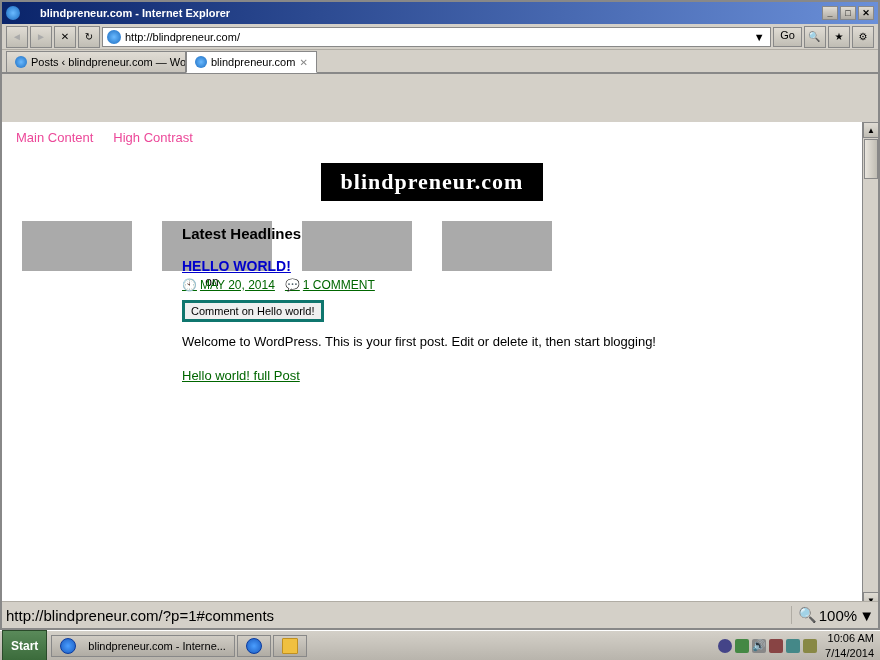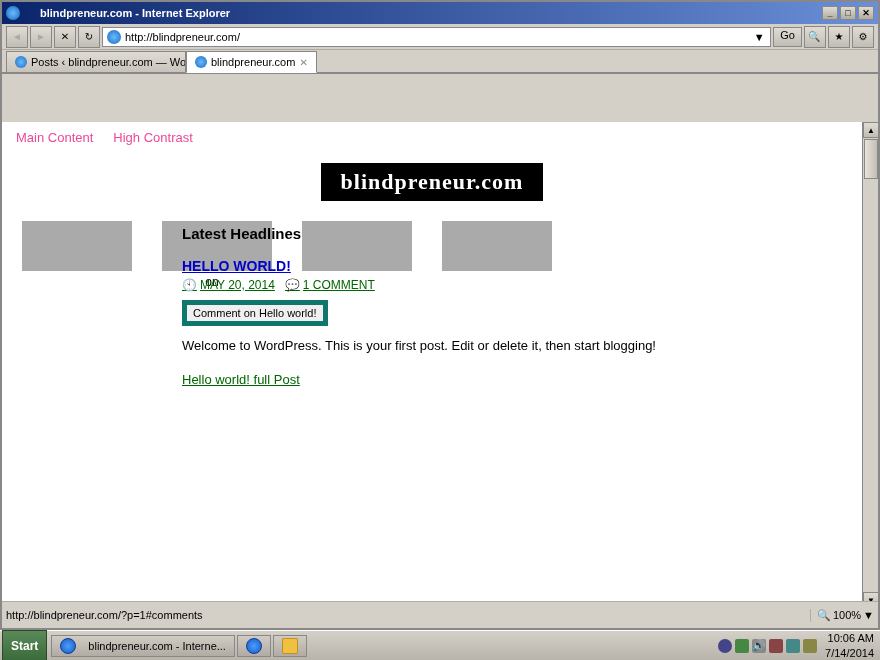--- a/index.html
+++ b/index.html
@@ -299,21 +299,21 @@
       position: absolute;
       bottom: 0;
       left: 0;
       right: 0;
       height: 20px;
       background: #d4d0c8;
       border-top: 1px solid #b0aca4;
       display: flex;
       align-items: center;
       padding: 13px 4px;
-      font-size: 11px;
+      font-size: 15px;
     }
     .status-url { flex: 1; }
     .status-zoom {
       display: flex;
       align-items: center;
       gap: 2px;
       border-left: 1px solid #b0aca4;
       padding-left: 6px;
     }
 
@@ -404,21 +404,21 @@
       text-decoration: underline;
     }
     .post-meta-comment {
       display: flex;
       align-items: center;
       gap: 3px;
       color: #006600;
       text-decoration: underline;
     }
     .comment-tooltip {
-      border: 5px solid #0f766e;
+      border: 3px solid #0f766e;
       background: #f0f0f0;
       padding: 2px 6px;
       font-size: 11px;
       display: inline-block;
       margin: 4px 0;
     }
     .post-excerpt {
       font-size: 13px;
       color: #000;
       margin: 6px 0;

